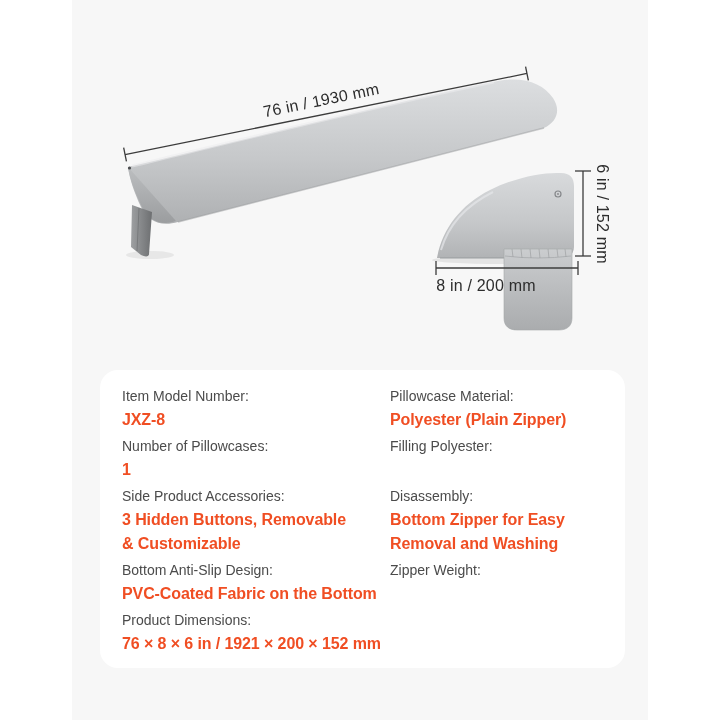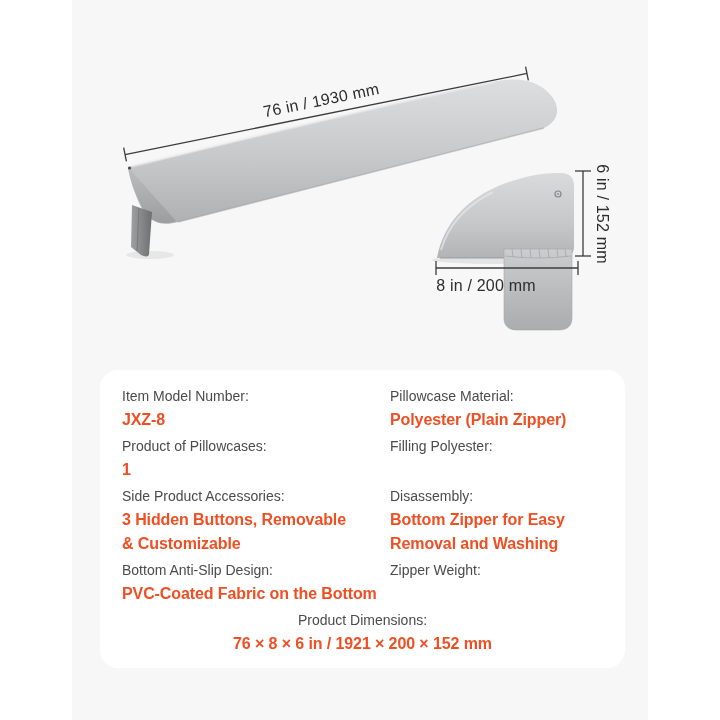--- a/index.html
+++ b/index.html
@@ -26,21 +26,21 @@
     border-radius:18px;
     box-sizing:border-box;
   }
   .spec-grid{
     display:grid;
     grid-template-columns:268px 1fr;
     row-gap:2px;
     padding:14px 22px 12px 22px;
   }
   .spec-item{min-width:0;}
-  .spec-item.wide{grid-column:1 / -1;text-align:center;}
+  .spec-item.wide{grid-column:1 / -1;}
   .spec-label{
     font-size:14px;
     line-height:24px;
     color:var(--label-text,#4b4b4b);
   }
   .spec-value{
     font-size:16px;
     line-height:24px;
     font-weight:bold;
     color:var(--accent,#f04e23);
@@ -148,21 +148,21 @@
       <div class="spec-item" style="grid-row:1;grid-column:1">
         <div class="spec-label">Item Model Number:</div>
         <div class="spec-value">JXZ-8</div>
       </div>
       <div class="spec-item" style="grid-row:1;grid-column:2">
         <div class="spec-label">Pillowcase Material:</div>
         <div class="spec-value">Polyester (Plain Zipper)</div>
       </div>
 
       <div class="spec-item" style="grid-row:2;grid-column:1">
-        <div class="spec-label">Product of Pillowcases:</div>
+        <div class="spec-label">Number of Pillowcases:</div>
         <div class="spec-value">1</div>
       </div>
       <div class="spec-item" style="grid-row:2;grid-column:2">
         <div class="spec-label">Filling Polyester:</div>
       </div>
 
       <div class="spec-item" style="grid-row:3;grid-column:1">
         <div class="spec-label">Side Product Accessories:</div>
         <div class="spec-value">3 Hidden Buttons, Removable
 &amp; Customizable</div>

